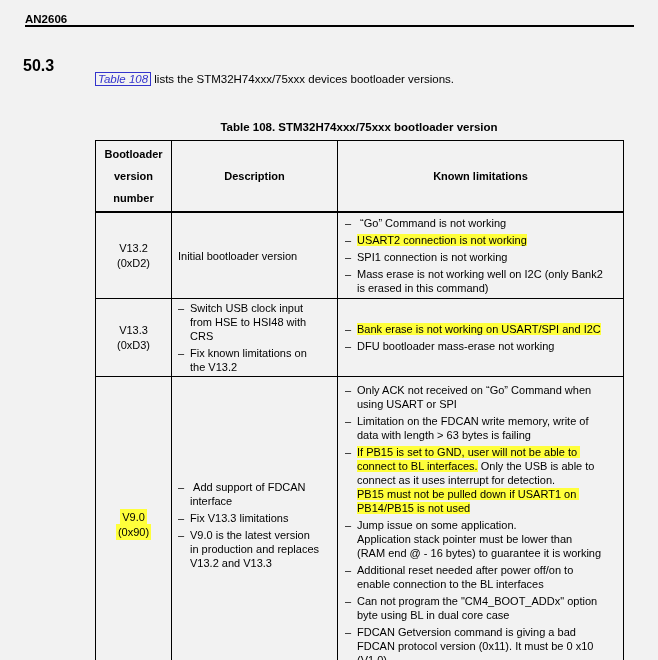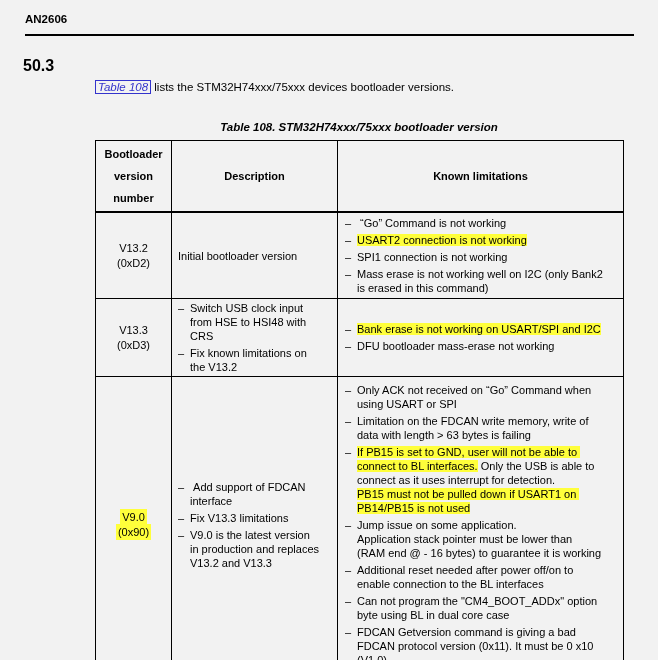--- a/index.html
+++ b/index.html
@@ -8,30 +8,30 @@
     background: var(--bg, #f2f2f2);
     color: var(--fg, #000);
     font-family: "Liberation Sans", sans-serif;
     position: relative;
     overflow: hidden;
   }
   .doc-header {
     position:absolute; left:25px; top:13px; width:609px;
     display:flex; justify-content:space-between; align-items:flex-end;
     font-size:11.5px; font-weight:bold;
-    padding-bottom:9px; border-bottom:2px solid #000;
+    border-bottom:2px solid #000;
   }
   .section-heading { position:absolute; left:23px; top:57px; font-size:16px; font-weight:bold; display:flex; }
   .sec-title { margin-left:40px; }
-  .intro { position:absolute; left:95px; top:81px; font-size:11.5px; }
+  .intro { position:absolute; left:95px; top:73px; font-size:11.5px; }
   .tbl-link {
     color: var(--link,#3333cc); font-style:italic; text-decoration:none;
     border:1px solid var(--link,#3333cc); padding:0 2px; cursor:pointer;
   }
-  .tbl-caption { position:absolute; left:95px; top:121px; width:528px; text-align:center; font-size:11.5px; font-weight:bold;font-style:italic; }
+  .tbl-caption { position:absolute; left:95px; top:121px; width:528px; text-align:center; font-size:11.5px; font-weight:bold; }
   table.bl-table {
     position:absolute; left:95px; top:140px; width:528px;
     border-collapse:collapse; table-layout:fixed;
     border:1.5px solid #000;
     font-size:11px;
   }
   th,td { border:1px solid #000; vertical-align:middle; }
   thead tr { height:52px; }
   thead th { border-bottom:2.5px solid #000; font-size:11px; line-height:22px; font-weight:bold; text-align:center; padding:2px; }
   tr.r0 { height:85px; } tr.r1 { height:68px; } tr.r2 { height:296px; }

